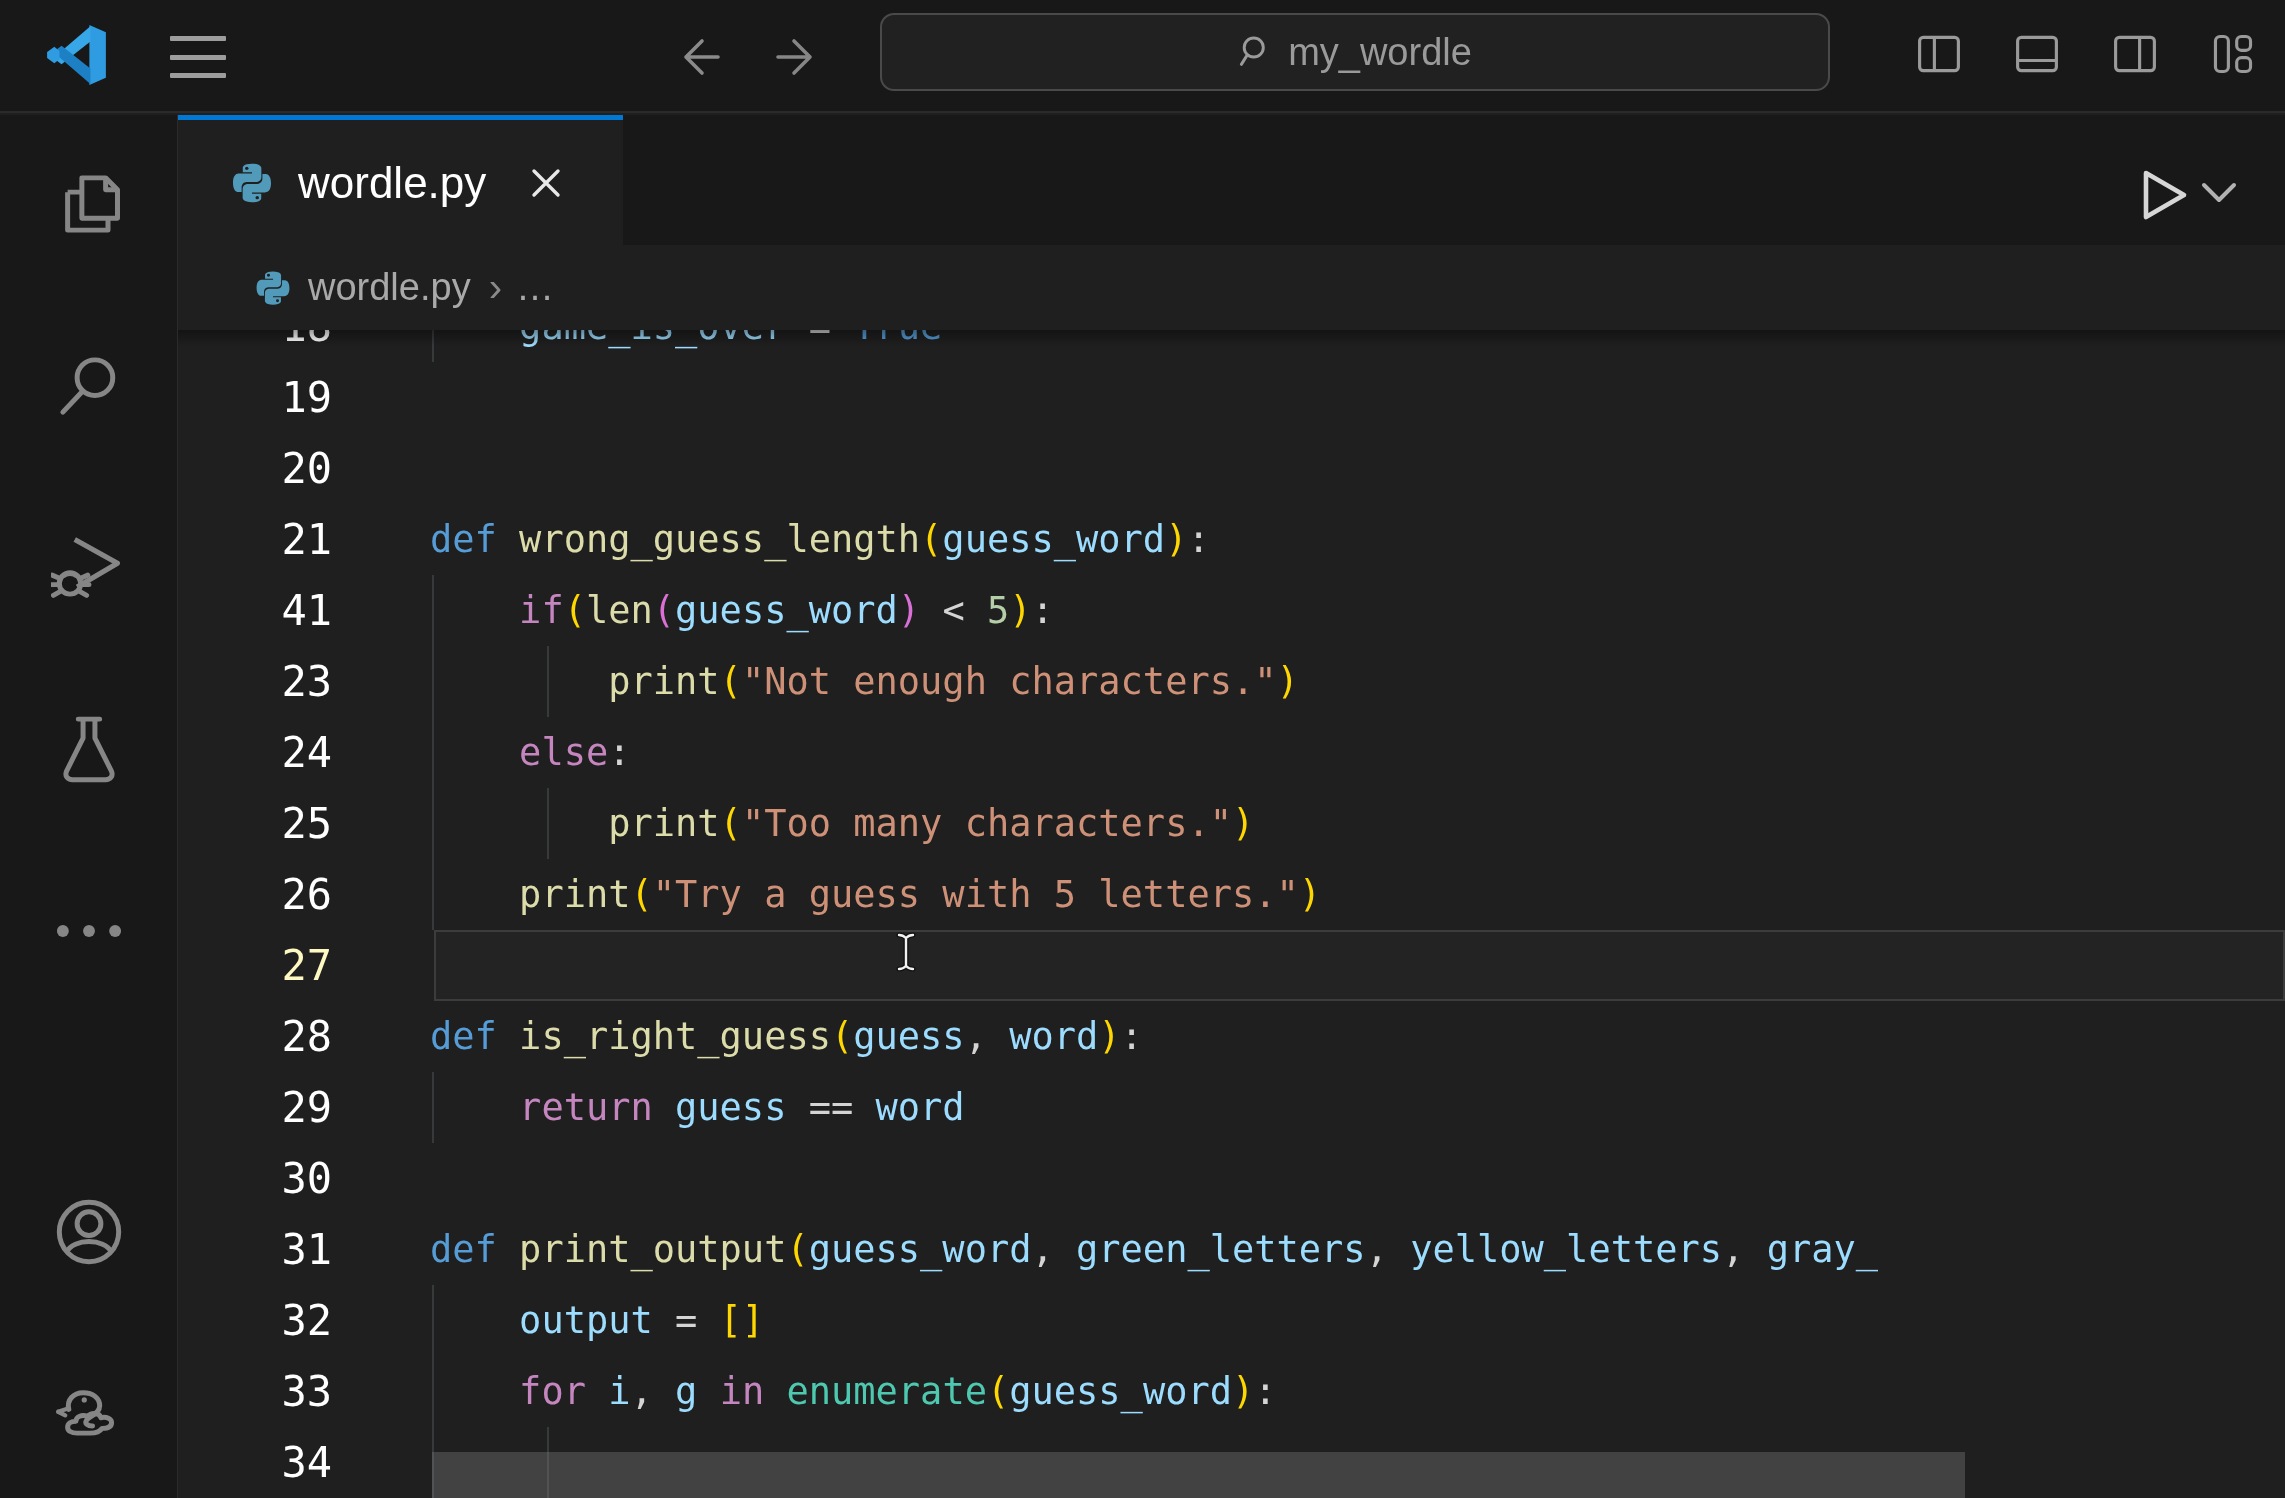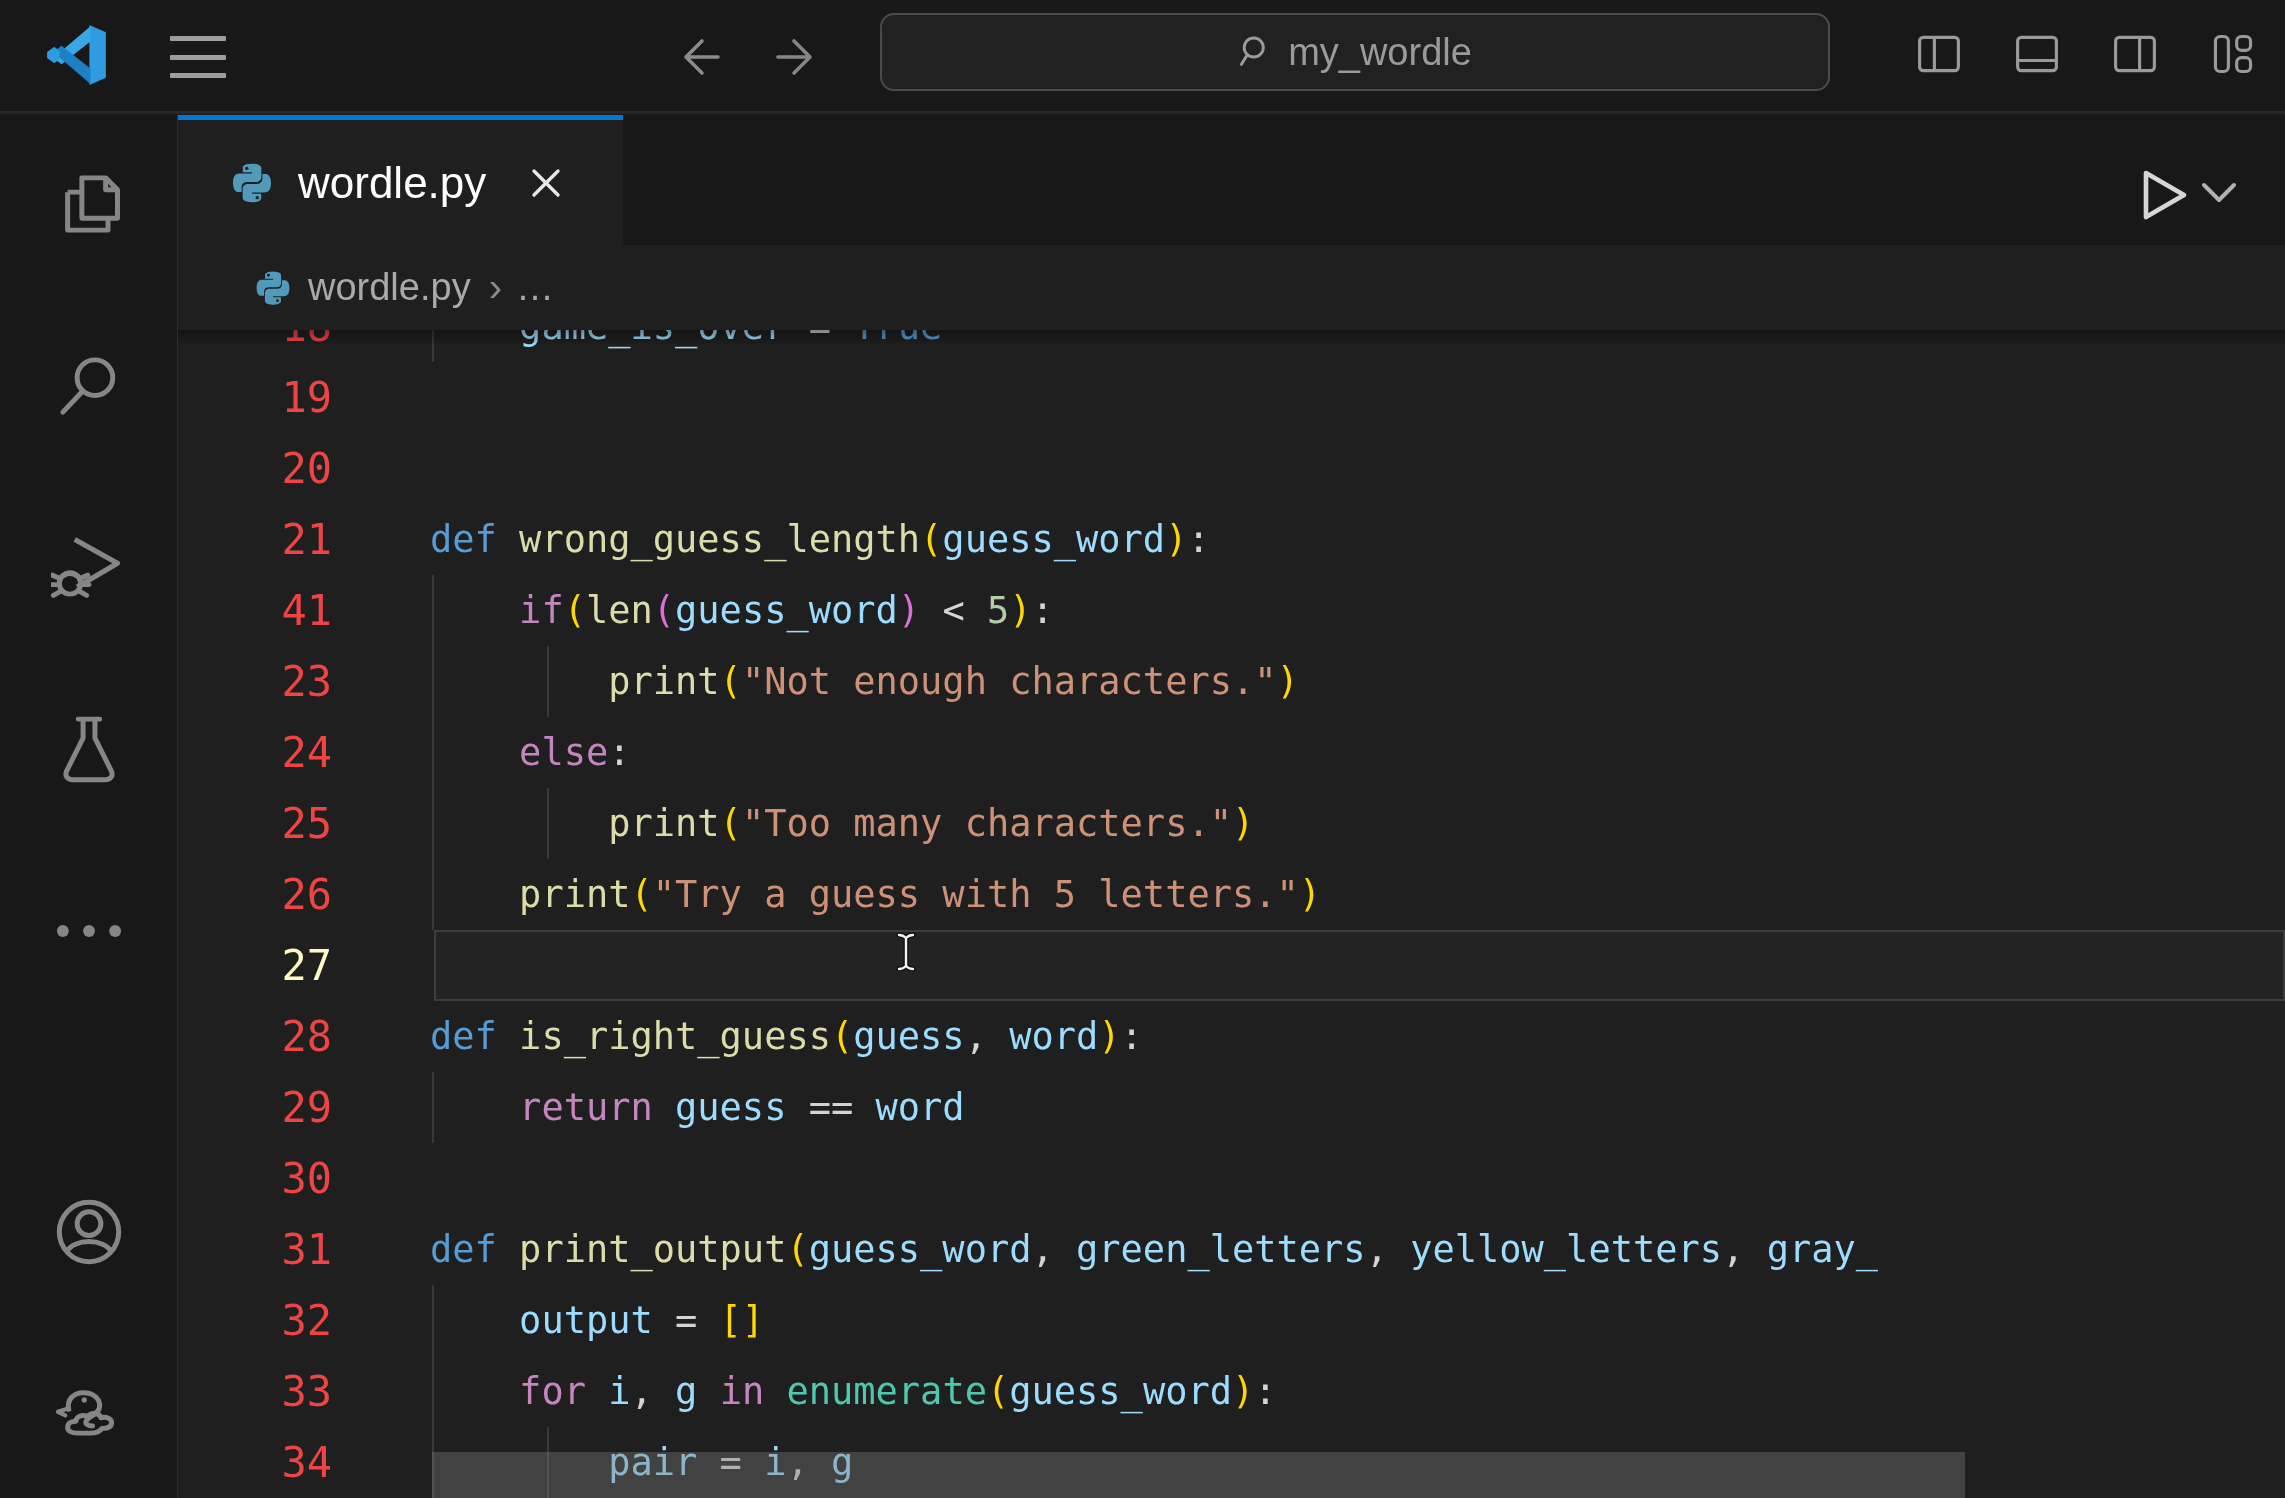--- a/index.html
+++ b/index.html
@@ -53,21 +53,21 @@
     display:flex; align-items:center; padding-left:76px; font-size:38px; color:#a9a9a9;
   }
   .breadcrumbs .pyicon { width:38px; height:38px; margin-right:16px; }
   .bc-sep { color:#8a8a8a; margin:0 14px 0 18px; font-size:40px; }
   .bc-more { color:#a9a9a9; letter-spacing:4px; }
   
   .codearea { position:absolute; left:0; top:215px; width:2107px; height:1168px; overflow:hidden; background:#1f1f1f; }
   .scroll-shadow { position:absolute; left:0; top:0; width:2107px; height:16px;
     background:linear-gradient(rgba(0,0,0,0.38), rgba(0,0,0,0)); z-index:7; pointer-events:none; }
   .ln { position:absolute; left:0; width:154px; height:71px; line-height:71px;
-    text-align:right; color:#ef4444; font-size:42px; font-family:"DejaVu Sans Mono",monospace; z-index:4; }
+    text-align:right; color:#ffffff; font-size:42px; font-family:"DejaVu Sans Mono",monospace; z-index:4; }
   .ln-active { color:#fef9c3; }
   .cl { position:absolute; left:252px; height:71px; line-height:71px; white-space:pre;
     font-size:37px; font-family:"DejaVu Sans Mono",monospace; z-index:3; cursor:text; }
   .guide { position:absolute; width:2px; height:71px; background:#373a3b; z-index:2; }
   .curline { position:absolute; left:256px; right:0; height:71px;
     background:#232323; border:2px solid #3c3c3c; z-index:1; }
   .hscroll { position:absolute; left:254px; top:1122px; width:1533px; height:46px;
     background:rgba(121,121,121,0.40); z-index:8; cursor:pointer; }
   .ibeam { position:absolute; z-index:9; pointer-events:none; }
   .tk-kw{color:#569CD6}.tk-ctrl{color:#C586C0}.tk-fn{color:#DCDCAA}.tk-var{color:#9CDCFE}
@@ -247,17 +247,16 @@
         <div class="cl" style="top: 884px; left: 252px;"><span class="tk-kw">def </span><span class="tk-fn">print_output</span><span class="tk-b1">(</span><span class="tk-var">guess_word</span><span class="tk-op">, </span><span class="tk-var">green_letters</span><span class="tk-op">, </span><span class="tk-var">yellow_letters</span><span class="tk-op">, </span><span class="tk-var">gray_</span></div>
         <div class="guide" style="top: 955px; left: 254px;"></div>
         <div class="ln" style="top: 955px;">32</div>
         <div class="cl" style="top: 955px; left: 252px;"><span class="tk-plain">    </span><span class="tk-var">output</span><span class="tk-op"> = </span><span class="tk-b1">[]</span></div>
         <div class="guide" style="top: 1026px; left: 254px;"></div>
         <div class="ln" style="top: 1026px;">33</div>
         <div class="cl" style="top: 1026px; left: 252px;"><span class="tk-plain">    </span><span class="tk-ctrl">for</span><span class="tk-plain"> </span><span class="tk-var">i</span><span class="tk-op">, </span><span class="tk-var">g</span><span class="tk-plain"> </span><span class="tk-ctrl">in</span><span class="tk-plain"> </span><span class="tk-cls">enumerate</span><span class="tk-b1">(</span><span class="tk-var">guess_word</span><span class="tk-b1">)</span><span class="tk-op">:</span></div>
         <div class="guide" style="top: 1097px; left: 254px;"></div>
         <div class="guide" style="top: 1097px; left: 369px;"></div>
         <div class="ln" style="top: 1097px;">34</div>
-        <div class="cl" style="top: 1097px; left: 252px;"><span class="tk-plain">        </span><span class="tk-var">pair</span><span class="tk-op"> = </span><span class="tk-var">i</span><span class="tk-op">, </span><span class="tk-var">g</span></div>
       </div>
   </div>
 
 </div>
 
 </body></html>

